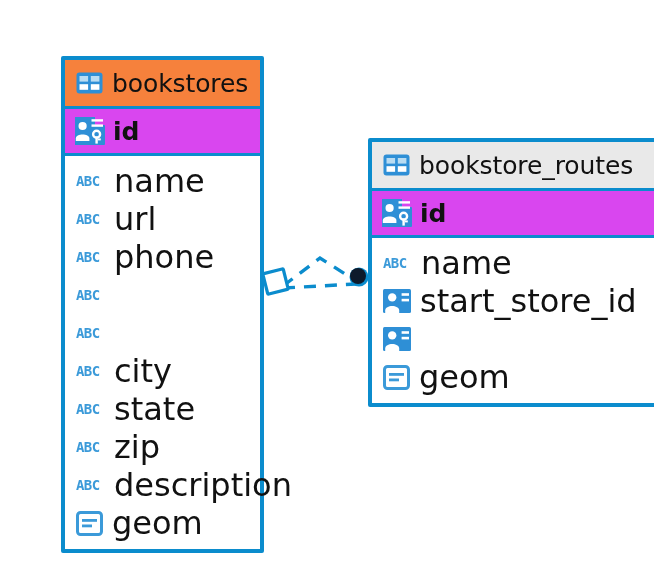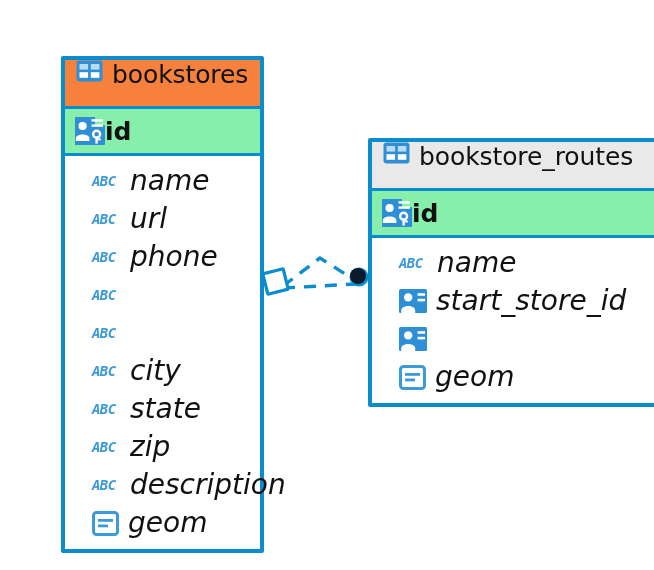--- a/index.html
+++ b/index.html
@@ -25,65 +25,66 @@
     position: absolute;
     box-sizing: border-box;
     background: #ffffff;
     border: 4px solid #0b8ccd;
     border-radius: 2px;
   }
 
   .entity-header {
     box-sizing: border-box;
     display: flex;
+    align-items: center;
     gap: 9px;
     height: 49px;
     padding: 0 10px 0 11px;
     border-bottom: 3px solid #0b8ccd;
   }
   .entity-header.accent   { background: #f6813c; }
   .entity-header.neutral  { background: #e9e9e9; }
 
   .entity-title {
     font-size: 25px;
     color: #111111;
     letter-spacing: -0.1px;
     white-space: nowrap;
   }
 
   .entity-key-row {
     box-sizing: border-box;
     display: flex;
     align-items: center;
+    gap: 8px;
     height: 47px;
     padding: 0 10px 0 10px;
     border-bottom: 3px solid #0b8ccd;
-    background: #86efac;
+    background: #d946ef;
   }
   .entity-key-row .field-name {
     font-size: 25px;
     font-weight: bold;
     color: #111111;
   }
 
   .entity-fields {
-    padding: 6px 0 7px 16px;
-    font-style: italic;
+    padding: 6px 0 7px 0;
   }
 
   .field-row {
     box-sizing: border-box;
     display: flex;
     align-items: center;
     gap: 9px;
     height: 38px;
     padding: 0 10px 0 11px;
   }
   .field-name {
-    font-size: 28px;
+    font-size: 32px;
     color: #111111;
     white-space: nowrap;
     line-height: 1;
   }
 
   
   .icon {
     flex: 0 0 auto;
     display: block;
   }

